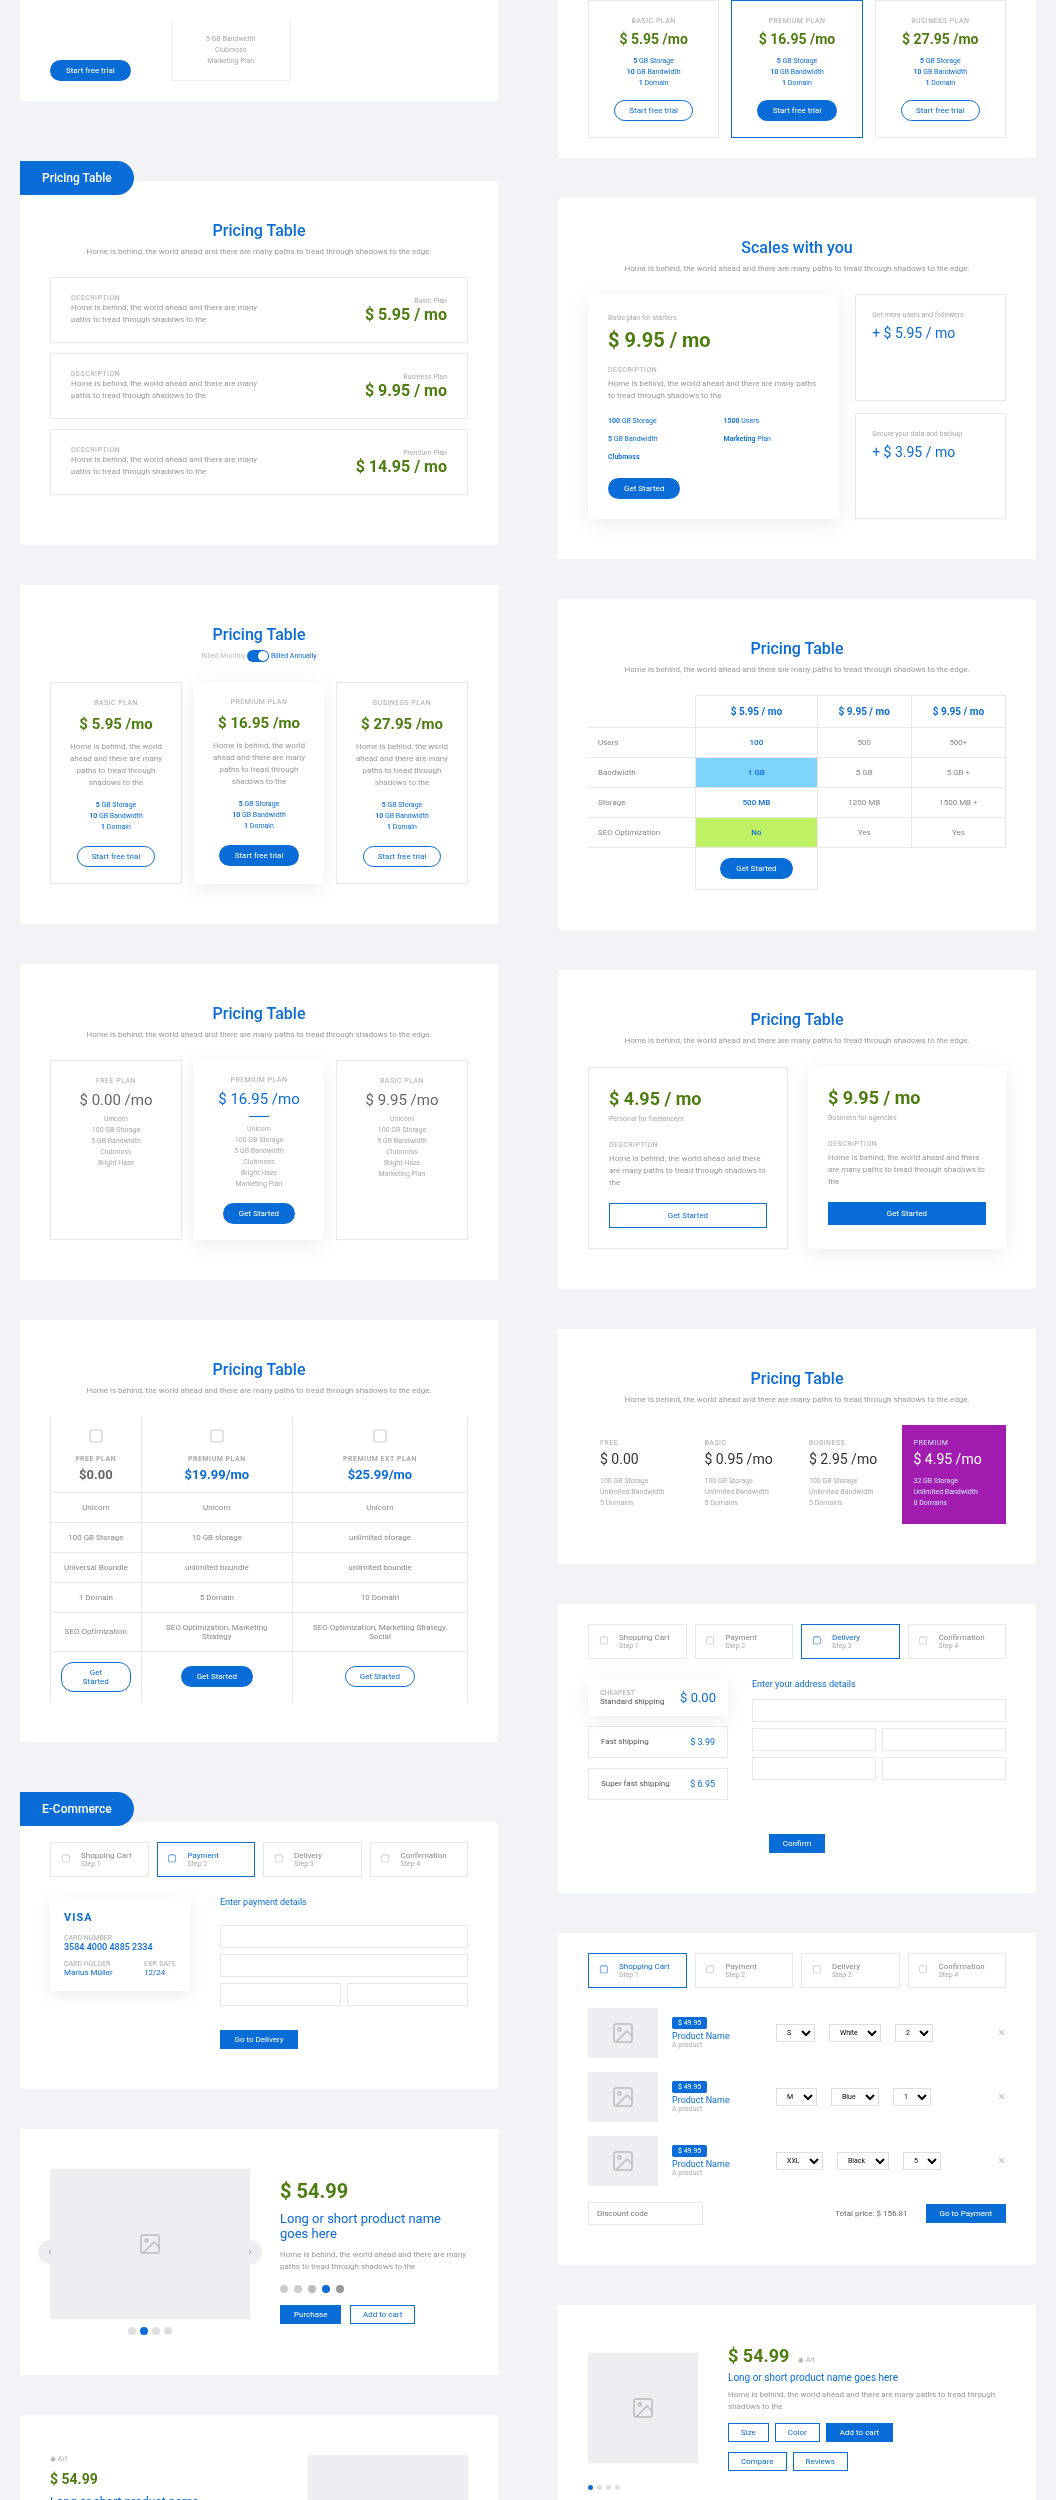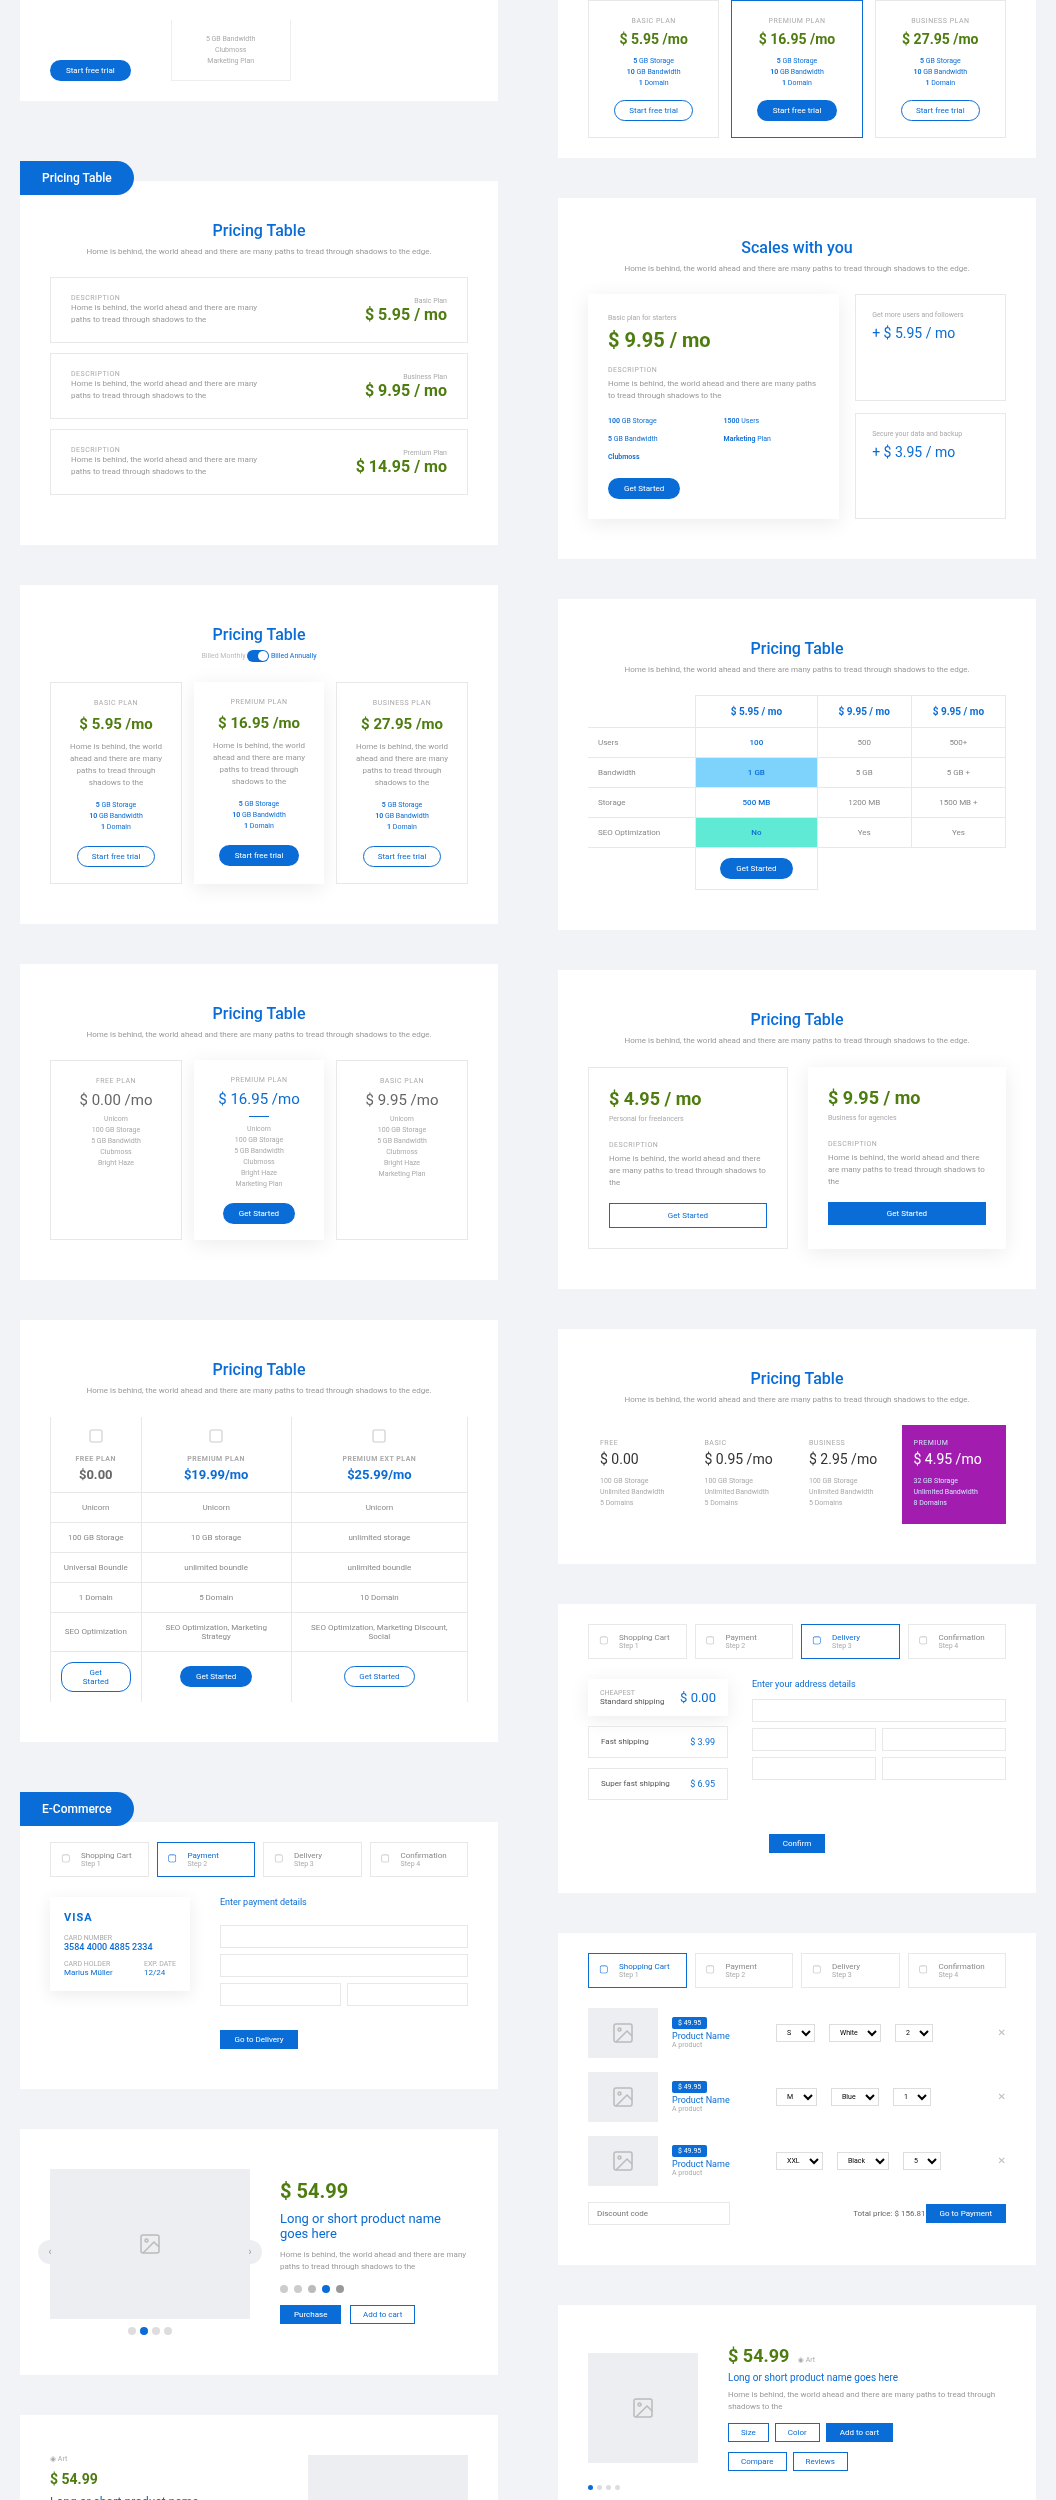--- a/index.html
+++ b/index.html
@@ -188,21 +188,21 @@
             <td>unlimited boundle</td>
           </tr>
           <tr>
             <td>1 Domain</td>
             <td>5 Domain</td>
             <td>10 Domain</td>
           </tr>
           <tr>
             <td>SEO Optimization</td>
             <td>SEO Optimization, Marketing Strategy</td>
-            <td>SEO Optimization, Marketing Discount, Social</td>
+            <td>SEO Optimization, Marketing Strategy, Social</td>
           </tr>
           <tr>
             <td style="border-bottom:0"><button class="btn-o">Get Started</button></td>
             <td style="border-bottom:0"><button class="btn">Get Started</button></td>
             <td style="border-bottom:0"><button class="btn-o">Get Started</button></td>
           </tr>
         </tbody>
       </table>
 </div>
 
@@ -386,21 +386,21 @@
             <td style="">5 GB +</td>
           </tr>
           <tr>
             <td style="text-align:left;border-left:0">Storage</td>
             <td style="box-shadow:0 4px 16px rgba(0,0,0,.1);background:#fff;position:relative;z-index:2;color:#0a6cd6;font-weight:500">500 MB</td>
             <td style="">1200 MB</td>
             <td style="">1500 MB +</td>
           </tr>
           <tr>
             <td style="text-align:left;border-left:0">SEO Optimization</td>
-            <td style="box-shadow:0 4px 16px rgba(0,0,0,.1);background:#5eead4;position:relative;z-index:2;color:#0a6cd6;font-weight:500">No</td>
+            <td style="box-shadow:0 4px 16px rgba(0,0,0,.1);background:#bef264;position:relative;z-index:2;color:#0a6cd6;font-weight:500">No</td>
             <td style="">Yes</td>
             <td style="">Yes</td>
           </tr>
           <tr>
             <td style="border:0"></td>
             <td style="box-shadow:0 4px 16px rgba(0,0,0,.1);background:#fff;position:relative;z-index:2"><button class="btn">Get Started</button></td>
             <td style="border:0"></td>
             <td style="border:0"></td>
           </tr>
         </tbody>
@@ -593,21 +593,21 @@
             </svg>
           </div>
           <div style="flex:0 0 90px"><span class="badge">$ 49.95</span><div style="color:#0a6cd6;font-size:9px;margin-top:4px">Product Name</div><div class="tiny">A product</div></div>
           <select class="sel"><option>XXL</option></select>
           <select class="sel"><option>Black</option></select>
           <select class="sel"><option>5</option></select>
           <div style="flex:1"></div>
           <span style="color:#bbb;cursor:pointer">✕</span>
         </div>
       </div>
-<div style="display:flex;justify-content:space-between;align-items:center;margin-top:16px;gap:0">
+<div style="display:flex;justify-content:space-between;align-items:center;margin-top:16px;gap:18px">
 <input class="inp" style="flex: 1 1 0%; max-width: 180px;" placeholder="Discount code">
 <div style="flex:1"></div>
 <span style="font-size:8px;color:#666">Total price: $ 156.81</span>
 <button class="btn-sq">Go to Payment</button>
 </div>
 </div>
 
 <div class="panel">
 <div style="display:flex;gap:30px;align-items:center">
 <div class="ph" style="flex:0 0 110px;height:110px">

